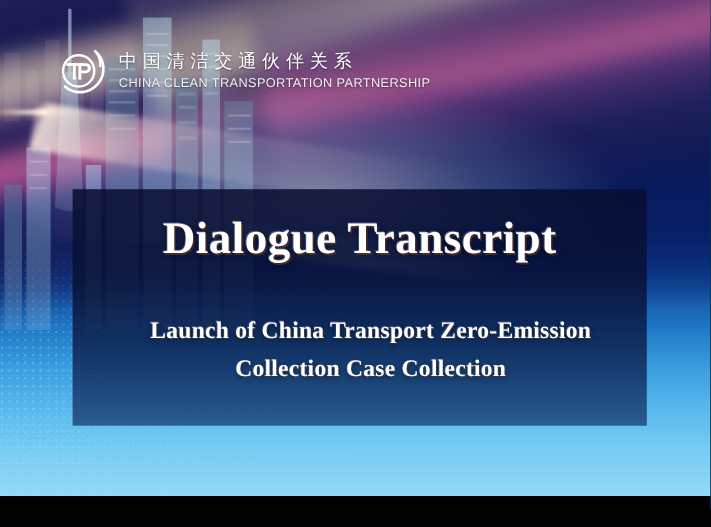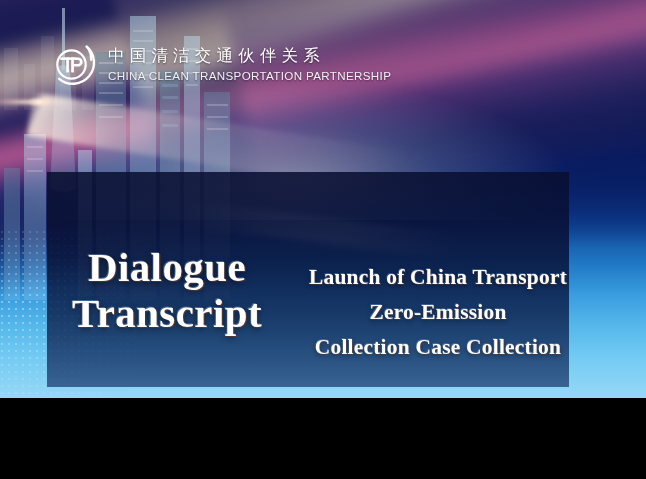--- a/index.html
+++ b/index.html
@@ -3,21 +3,21 @@
 <meta charset="utf-8">
 <style>
   html, body {
     margin: 0;
     padding: 0;
     background: #000;
   }
   #slide {
     position: relative;
     width: 646px;
-    height: 398px;
+    height: 451px;
     overflow: hidden;
     font-family: "Liberation Serif", serif;
     background: #0369a1;
   }
 
   
   .bg-layer {
     position: absolute;
     inset: 0;
     pointer-events: none;
@@ -263,31 +263,32 @@
     color: #f2f1f6;
     line-height: 1.2;
     white-space: nowrap;
     margin-top: 2px;
     text-shadow: 0 1px 2px rgba(0,0,0,0.5);
   }
 
   
   #title-panel {
     position: absolute;
-    left: 47px;
+    left: 66px;
     top: 172px;
     width: 522px;
     height: 215px;
     background: linear-gradient(to bottom,
         rgba(8,14,48,0.86) 0%,
         rgba(8,16,54,0.84) 40%,
         rgba(9,26,72,0.76) 72%,
         rgba(12,40,96,0.66) 100%);
     box-sizing: border-box;
     display: flex;
+    flex-direction: column;
     align-items: center;
     justify-content: flex-start;
     padding-top: 22px;
   }
   #panel-title {
     font-family: "Liberation Serif", serif;
     font-weight: bold;
     font-size: 41px;
     color: #ffffff;
     letter-spacing: 0.4px;

